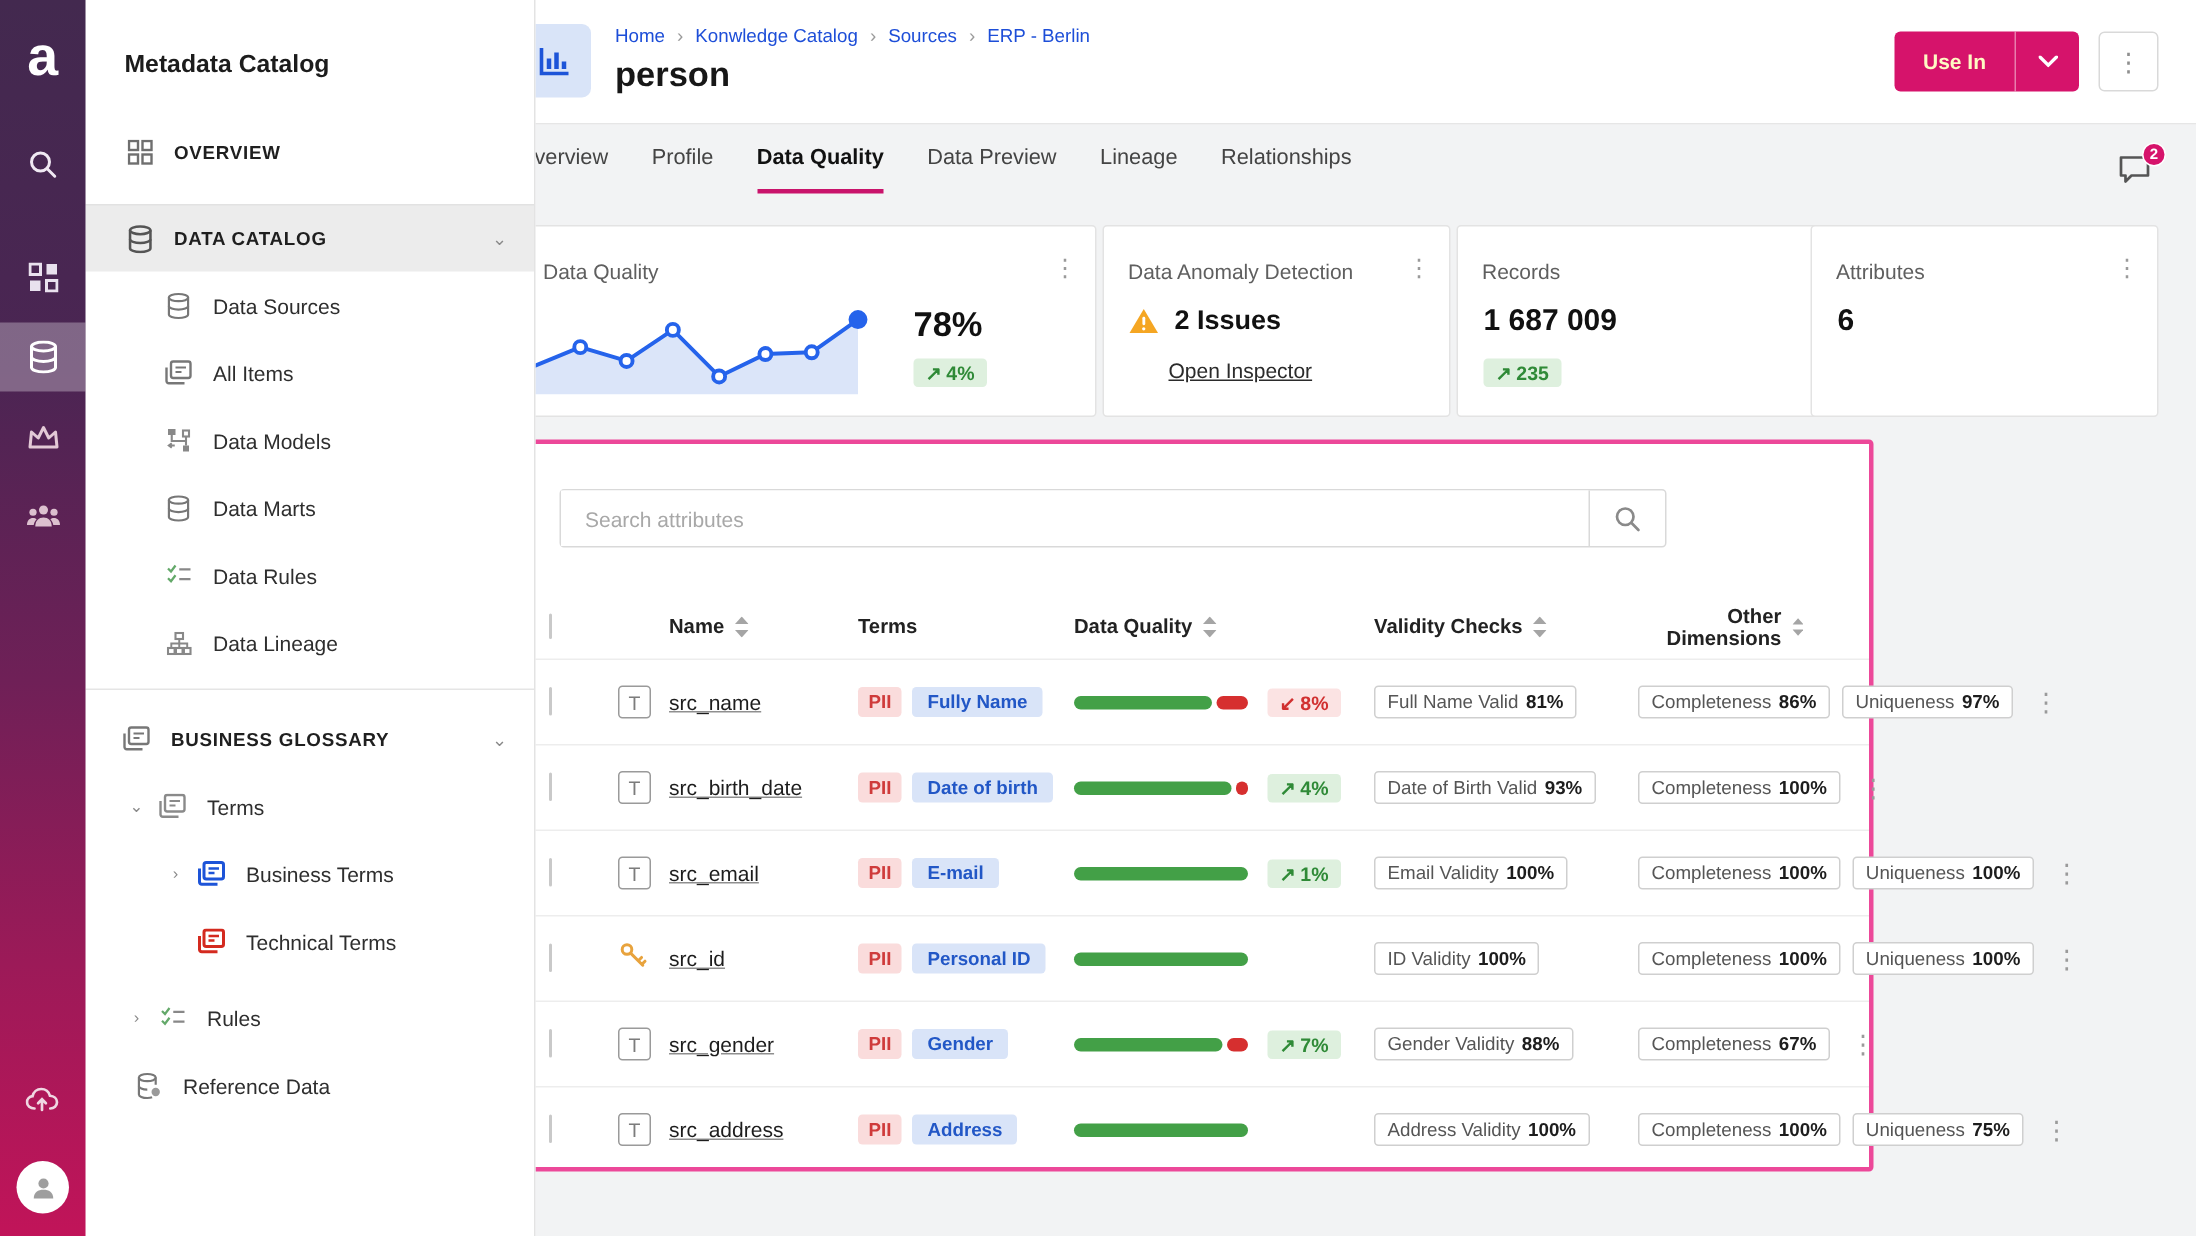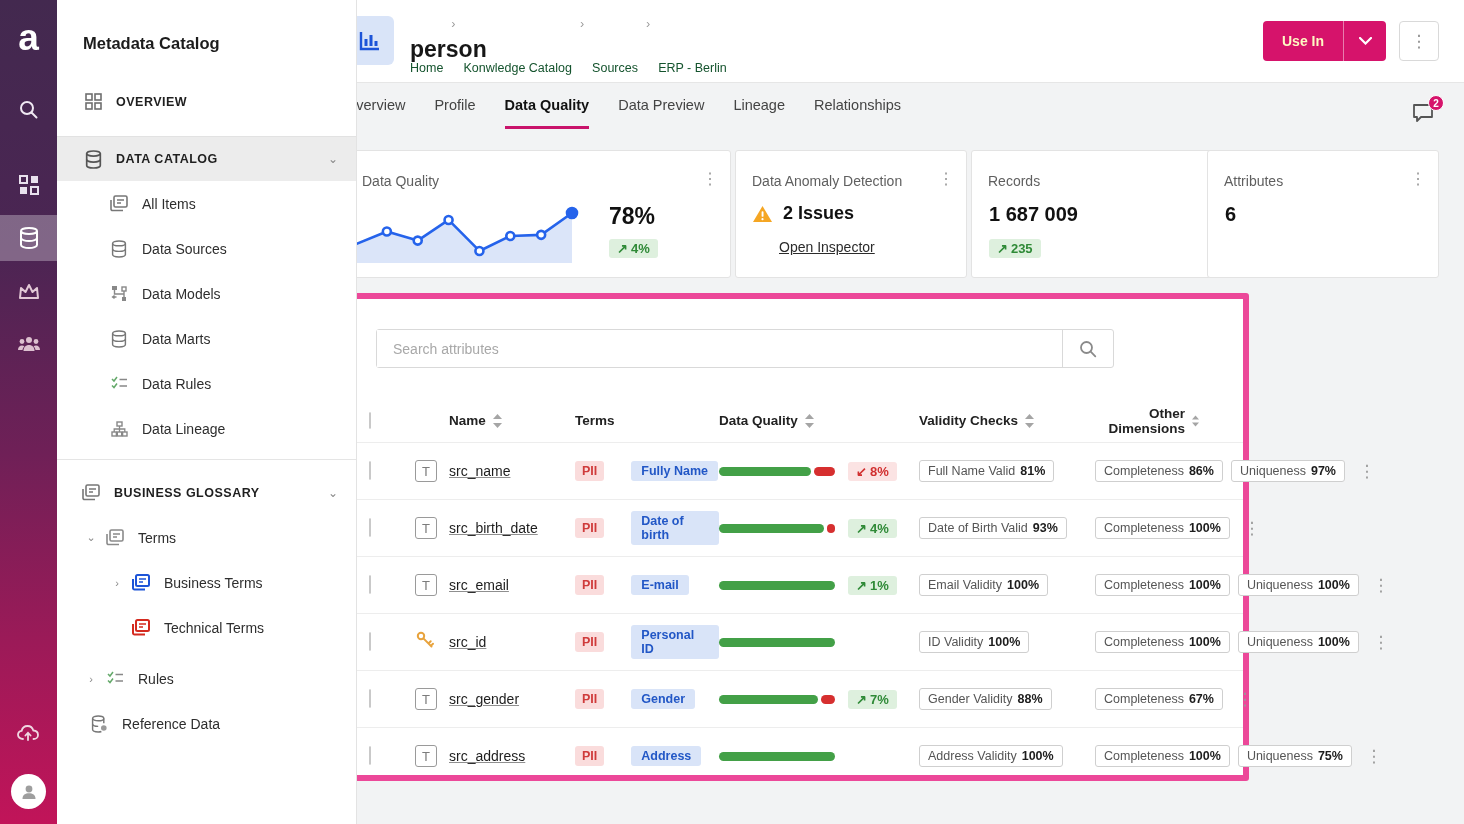--- a/index.html
+++ b/index.html
@@ -34,21 +34,21 @@
   .tw { width:16px; margin-right:6px; color:#8a8a8a; font-size:11px; text-align:center; flex:none; }
 
   
   .main { position:absolute; left:319px; top:0; width:1145px; height:824px; background:#f2f3f4; }
   .mhead { position:absolute; left:0; top:0; width:1145px; height:83px; background:#fff;
     border-bottom:1px solid #e6e6e6; }
   .entity-tile { position:absolute; left:26px; top:16px; width:49px; height:49px; border-radius:6px;
     background:#d9e4f8; display:flex; align-items:center; justify-content:center; }
   .crumbs { position:absolute; left:91px; top:17px; font-size:12.5px; color:#6a6a6a; display:flex; gap:8px; }
   .crumbs .sep { color:#9a9a9a; }
-  .crumbs a { color:#14532d; text-decoration:none; cursor:pointer;margin-top:44px; }
+  .crumbs a { color:#1d4ed8; text-decoration:none; cursor:pointer; }
   .ptitle { position:absolute; left:91px; top:36px; font-size:23px; font-weight:bold; color:#171717; }
 
   .usein { position:absolute; right:78px; top:21px; height:40px; display:flex; border-radius:4px;
     overflow:hidden; background:#d6136b; color:#fef9c3; cursor:pointer; }
   .usein .lbl { padding:0 19px; display:flex; align-items:center; font-size:14px; font-weight:bold; }
   .usein .sep { width:1px; background:rgba(255,255,255,.45); }
   .usein .dd { width:42px; display:flex; align-items:center; justify-content:center; }
   .hd-kebab { position:absolute; right:25px; top:21px; width:40px; height:40px; background:#fff;
     border:1px solid #d9d9d9; border-radius:4px; color:#8f8f8f; font-size:17px; display:flex;
     align-items:center; justify-content:center; cursor:pointer; }
@@ -81,40 +81,40 @@
   .c1 .chip-trend { position:absolute; left:263px; top:88px; }
   .issues-row { position:absolute; left:16px; top:52px; display:flex; align-items:center; gap:10px; }
   .inspector { position:absolute; left:43px; top:88px; font-size:14px; color:#2b2b2b;
     text-decoration:underline; cursor:pointer; }
   .c3 .cbig { position:absolute; left:17px; top:52px; }
   .c3 .chip-trend { position:absolute; left:17px; top:88px; }
   .c4 .cbig { position:absolute; left:17px; top:52px; }
 
   
   .tcard { position:absolute; left:26px; top:293px; width:904px; height:488px; background:#fff;
-    border:6px solid #ec4899; border-radius:3px; }
+    border:3px solid #ec4899; border-radius:3px; }
   .searchbar { position:absolute; left:25px; top:30px; width:738px; height:39px;
     border:1px solid #d9d9d9; border-radius:3px; display:flex; background:#fff; }
   .searchbar input { flex:1; border:none; outline:none; padding:0 16px; font-size:14px;
     color:#333; font-family:"Liberation Sans", sans-serif; }
   .searchbar input::placeholder { color:#a8a8a8; }
   .search-btn { width:51px; border-left:1px solid #d9d9d9; display:flex; align-items:center;
     justify-content:center; cursor:pointer; }
 
   .tgrid { display:grid; grid-template-columns:46px 34px 126px 144px 200px 176px auto 44px;
     align-items:center; padding-left:18px; }
   .thead { margin-top:100px; height:43px; font-size:13.5px; font-weight:bold; color:#222; }
   .thead .hcell { display:flex; align-items:center; gap:7px; cursor:pointer;text-align:right; }
   .trow { height:57px; border-top:1px solid #ededed; }
   .cb { width:16px; height:16px; border:1px solid #c9c9c9; border-radius:2px; background:#fff; cursor:pointer; }
   .ticon { width:22px; height:22px; border:1px solid #9a9a9a; border-radius:3px; color:#7c7c7c;
     font-size:13px; display:flex; align-items:center; justify-content:center; }
   .name { font-size:14px; color:#1d1d1d; text-decoration:underline; text-decoration-color:#8f8f8f;
     cursor:pointer; }
-  .terms-cell { display:flex; gap:27px; align-items:center; }
+  .terms-cell { display:flex; gap:7px; align-items:center; }
   .pii { background:#fadcdc; color:#cf3b3b; font-size:12.5px; font-weight:bold; padding:3px 7px;
     border-radius:3px; cursor:pointer; }
   .term { background:#d9e4f8; color:#2257c6; font-size:12.5px; font-weight:bold; padding:3px 10px;
     border-radius:3px; cursor:pointer; }
   .dq-cell { display:flex; align-items:center; gap:13px; }
   .bar { width:116px; height:9px; display:flex; gap:3px; }
   .seg-g { background:#43a047; border-radius:5px; height:9px; }
   .seg-r { background:#d62f2f; border-radius:5px; height:9px; }
   .chip { display:inline-flex; gap:5px; align-items:center; border:1px solid #cfcfcf; border-radius:3px;
     padding:3px 8px; font-size:12.5px; color:#555; background:#fff; cursor:pointer; white-space:nowrap; }
@@ -199,37 +199,37 @@
           <path d="M2 4 V11 C2 12.6 5.6 14 10 14 C14.4 14 18 12.6 18 11 V4" fill="none" stroke="#555" stroke-width="2"></path>
           <path d="M2 11 V18 C2 19.6 5.6 21 10 21 C14.4 21 18 19.6 18 18 V11" fill="none" stroke="#555" stroke-width="2"></path>
         </svg>
     </span>
     <span class="sb-section">DATA CATALOG</span>
     <span class="sb-chev-r">⌄</span>
   </div>
 
   <div class="sb-row sb-sub">
     <span class="sb-ic">
+      <svg width="16" height="18" viewBox="0 0 20 22">
+          <ellipse cx="10" cy="4" rx="8" ry="3" fill="none" stroke="#777" stroke-width="1.8"></ellipse>
+          <path d="M2 4 V11 C2 12.6 5.6 14 10 14 C14.4 14 18 12.6 18 11 V4" fill="none" stroke="#777" stroke-width="1.8"></path>
+          <path d="M2 11 V18 C2 19.6 5.6 21 10 21 C14.4 21 18 19.6 18 18 V11" fill="none" stroke="#777" stroke-width="1.8"></path>
+        </svg>
+    </span>
+    <span>Data Sources</span>
+  </div>
+  <div class="sb-row sb-sub">
+    <span class="sb-ic">
       <svg width="18" height="17" viewBox="0 0 18 17">
           <rect x="4" y="1" width="13" height="11" rx="1.5" fill="none" stroke="#777" stroke-width="1.6"></rect>
           <path d="M1 5 V14 A1.5 1.5 0 0 0 2.5 15.5 H13" fill="none" stroke="#777" stroke-width="1.6"></path>
           <path d="M7 5 H14 M7 8 H11" stroke="#777" stroke-width="1.4"></path>
         </svg>
     </span>
     <span>All Items</span>
-  </div>
-  <div class="sb-row sb-sub">
-    <span class="sb-ic">
-      <svg width="16" height="18" viewBox="0 0 20 22">
-          <ellipse cx="10" cy="4" rx="8" ry="3" fill="none" stroke="#777" stroke-width="1.8"></ellipse>
-          <path d="M2 4 V11 C2 12.6 5.6 14 10 14 C14.4 14 18 12.6 18 11 V4" fill="none" stroke="#777" stroke-width="1.8"></path>
-          <path d="M2 11 V18 C2 19.6 5.6 21 10 21 C14.4 21 18 19.6 18 18 V11" fill="none" stroke="#777" stroke-width="1.8"></path>
-        </svg>
-    </span>
-    <span>Data Sources</span>
   </div>
   <div class="sb-row sb-sub">
     <span class="sb-ic">
       <svg width="17" height="17" viewBox="0 0 17 17">
           <rect x="1" y="1" width="5" height="4" fill="#888"></rect>
           <rect x="11" y="2" width="4" height="4" fill="none" stroke="#888" stroke-width="1.4"></rect>
           <rect x="11" y="12" width="4" height="4" fill="#888"></rect>
           <path d="M3.5 5 V9 H13 V12 M13 6 V9" fill="none" stroke="#888" stroke-width="1.4"></path>
           <path d="M1.5 12 L5.5 12 M3.5 10.5 L1.5 12 L3.5 13.5" fill="none" stroke="#888" stroke-width="1.3"></path>
         </svg>

